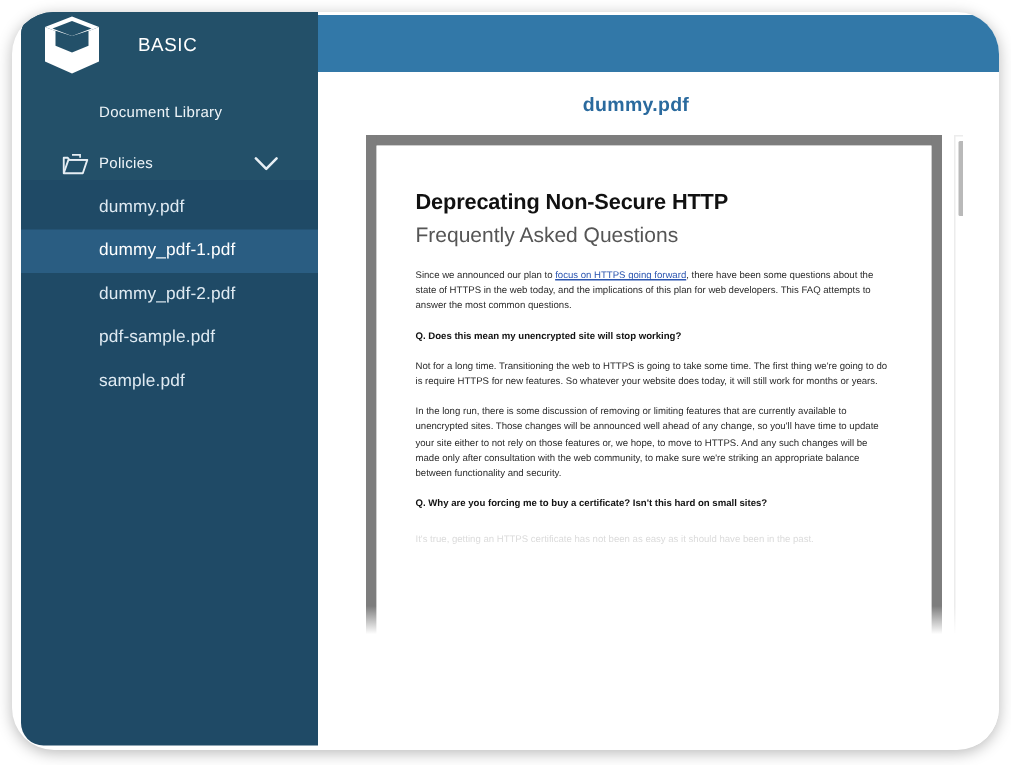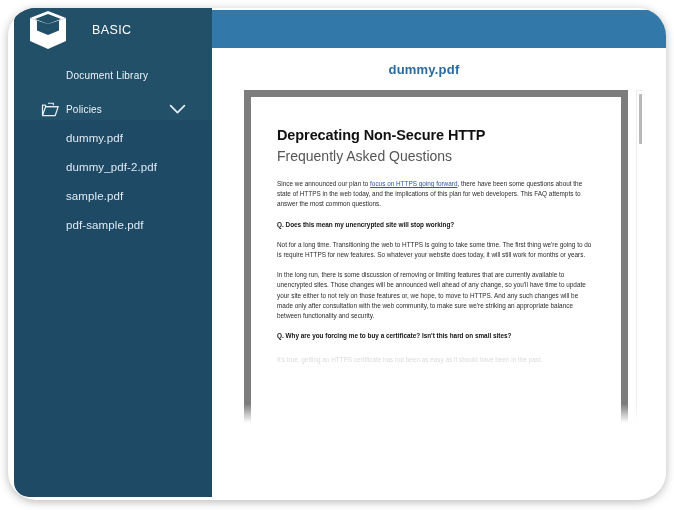--- a/index.html
+++ b/index.html
@@ -172,28 +172,31 @@
           <svg width="17" height="11" viewBox="0 0 17 11" aria-hidden="true">
             <path d="M1.6 1.6 L8.5 8.6 L15.4 1.6" fill="none" stroke="#e6eef4" stroke-width="1.7" stroke-linecap="round" stroke-linejoin="round"></path>
           </svg>
         </span>
       </div>
 
       <div class="file-list">
         <div class="file-item">
           <span>dummy.pdf</span>
         </div>
+        <div class="file-item selected">
+          <span>dummy_pdf-1.pdf</span>
+        </div>
         <div class="file-item">
           <span>dummy_pdf-2.pdf</span>
         </div>
         <div class="file-item">
+          <span>pdf-sample.pdf</span>
+        </div>
+        <div class="file-item">
           <span>sample.pdf</span>
-        </div>
-        <div class="file-item">
-          <span>pdf-sample.pdf</span>
         </div>
       </div>
     </div>
 
     <div class="header"></div>
 
     <div class="content">
 
       <div class="doc-title">dummy.pdf</div>
 

